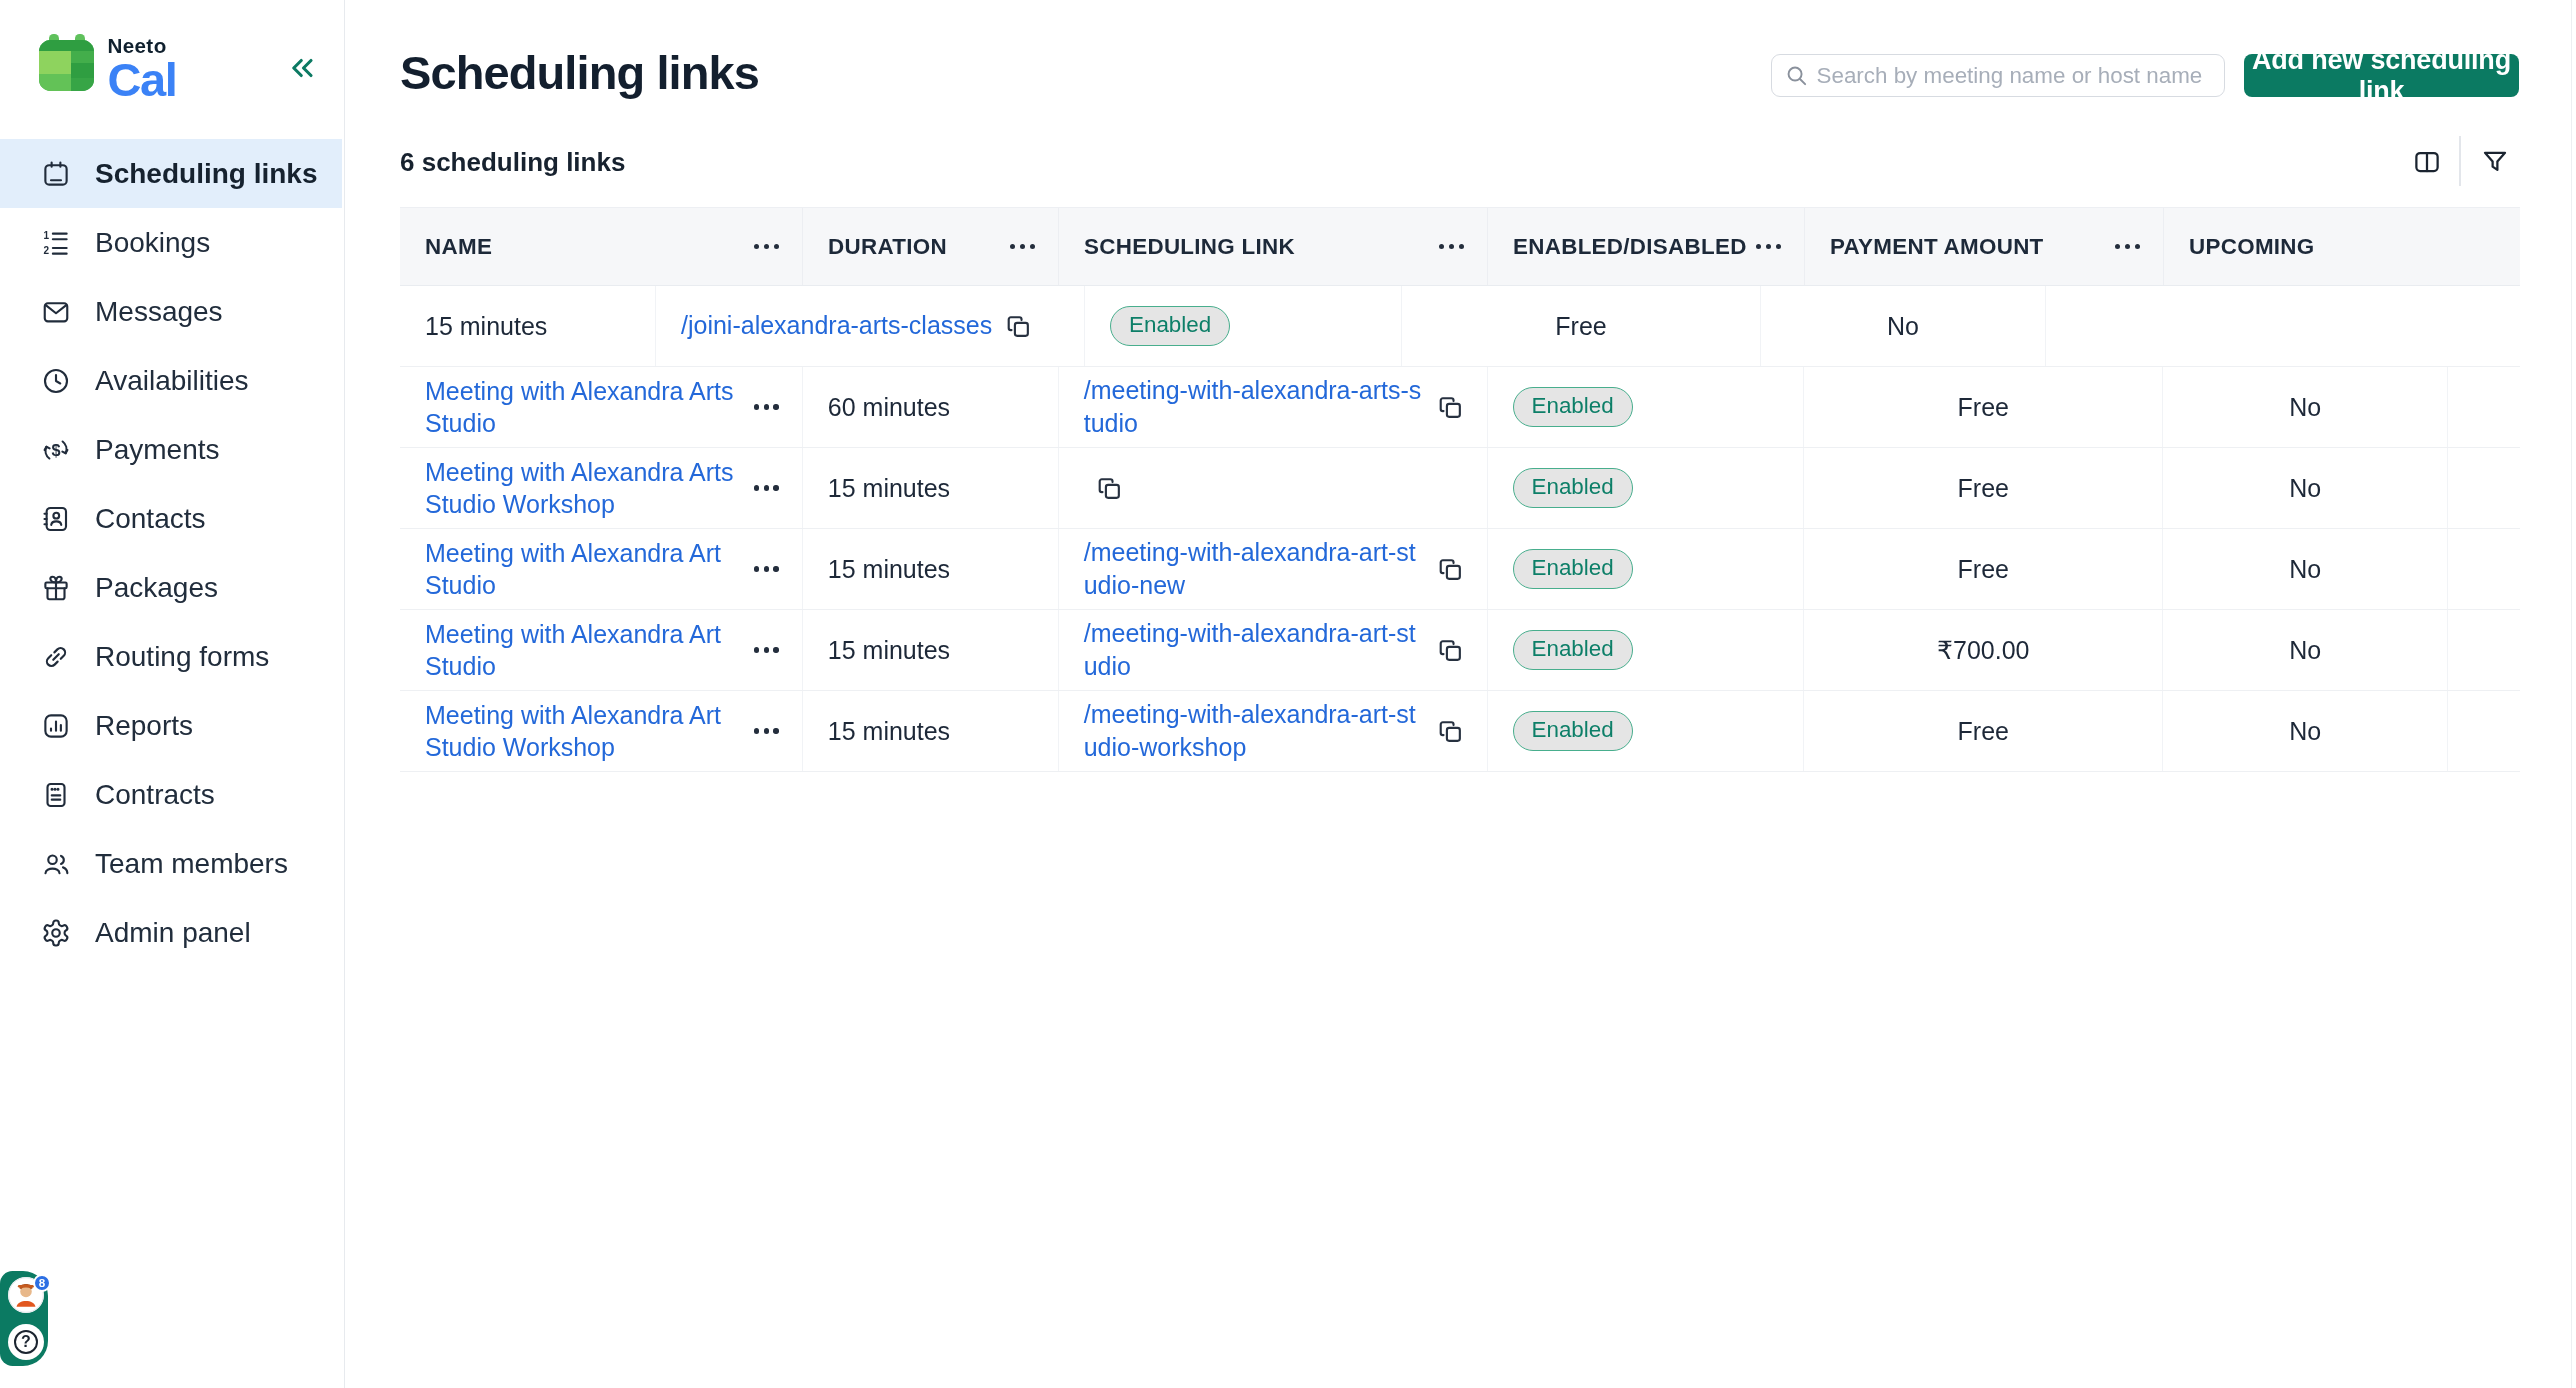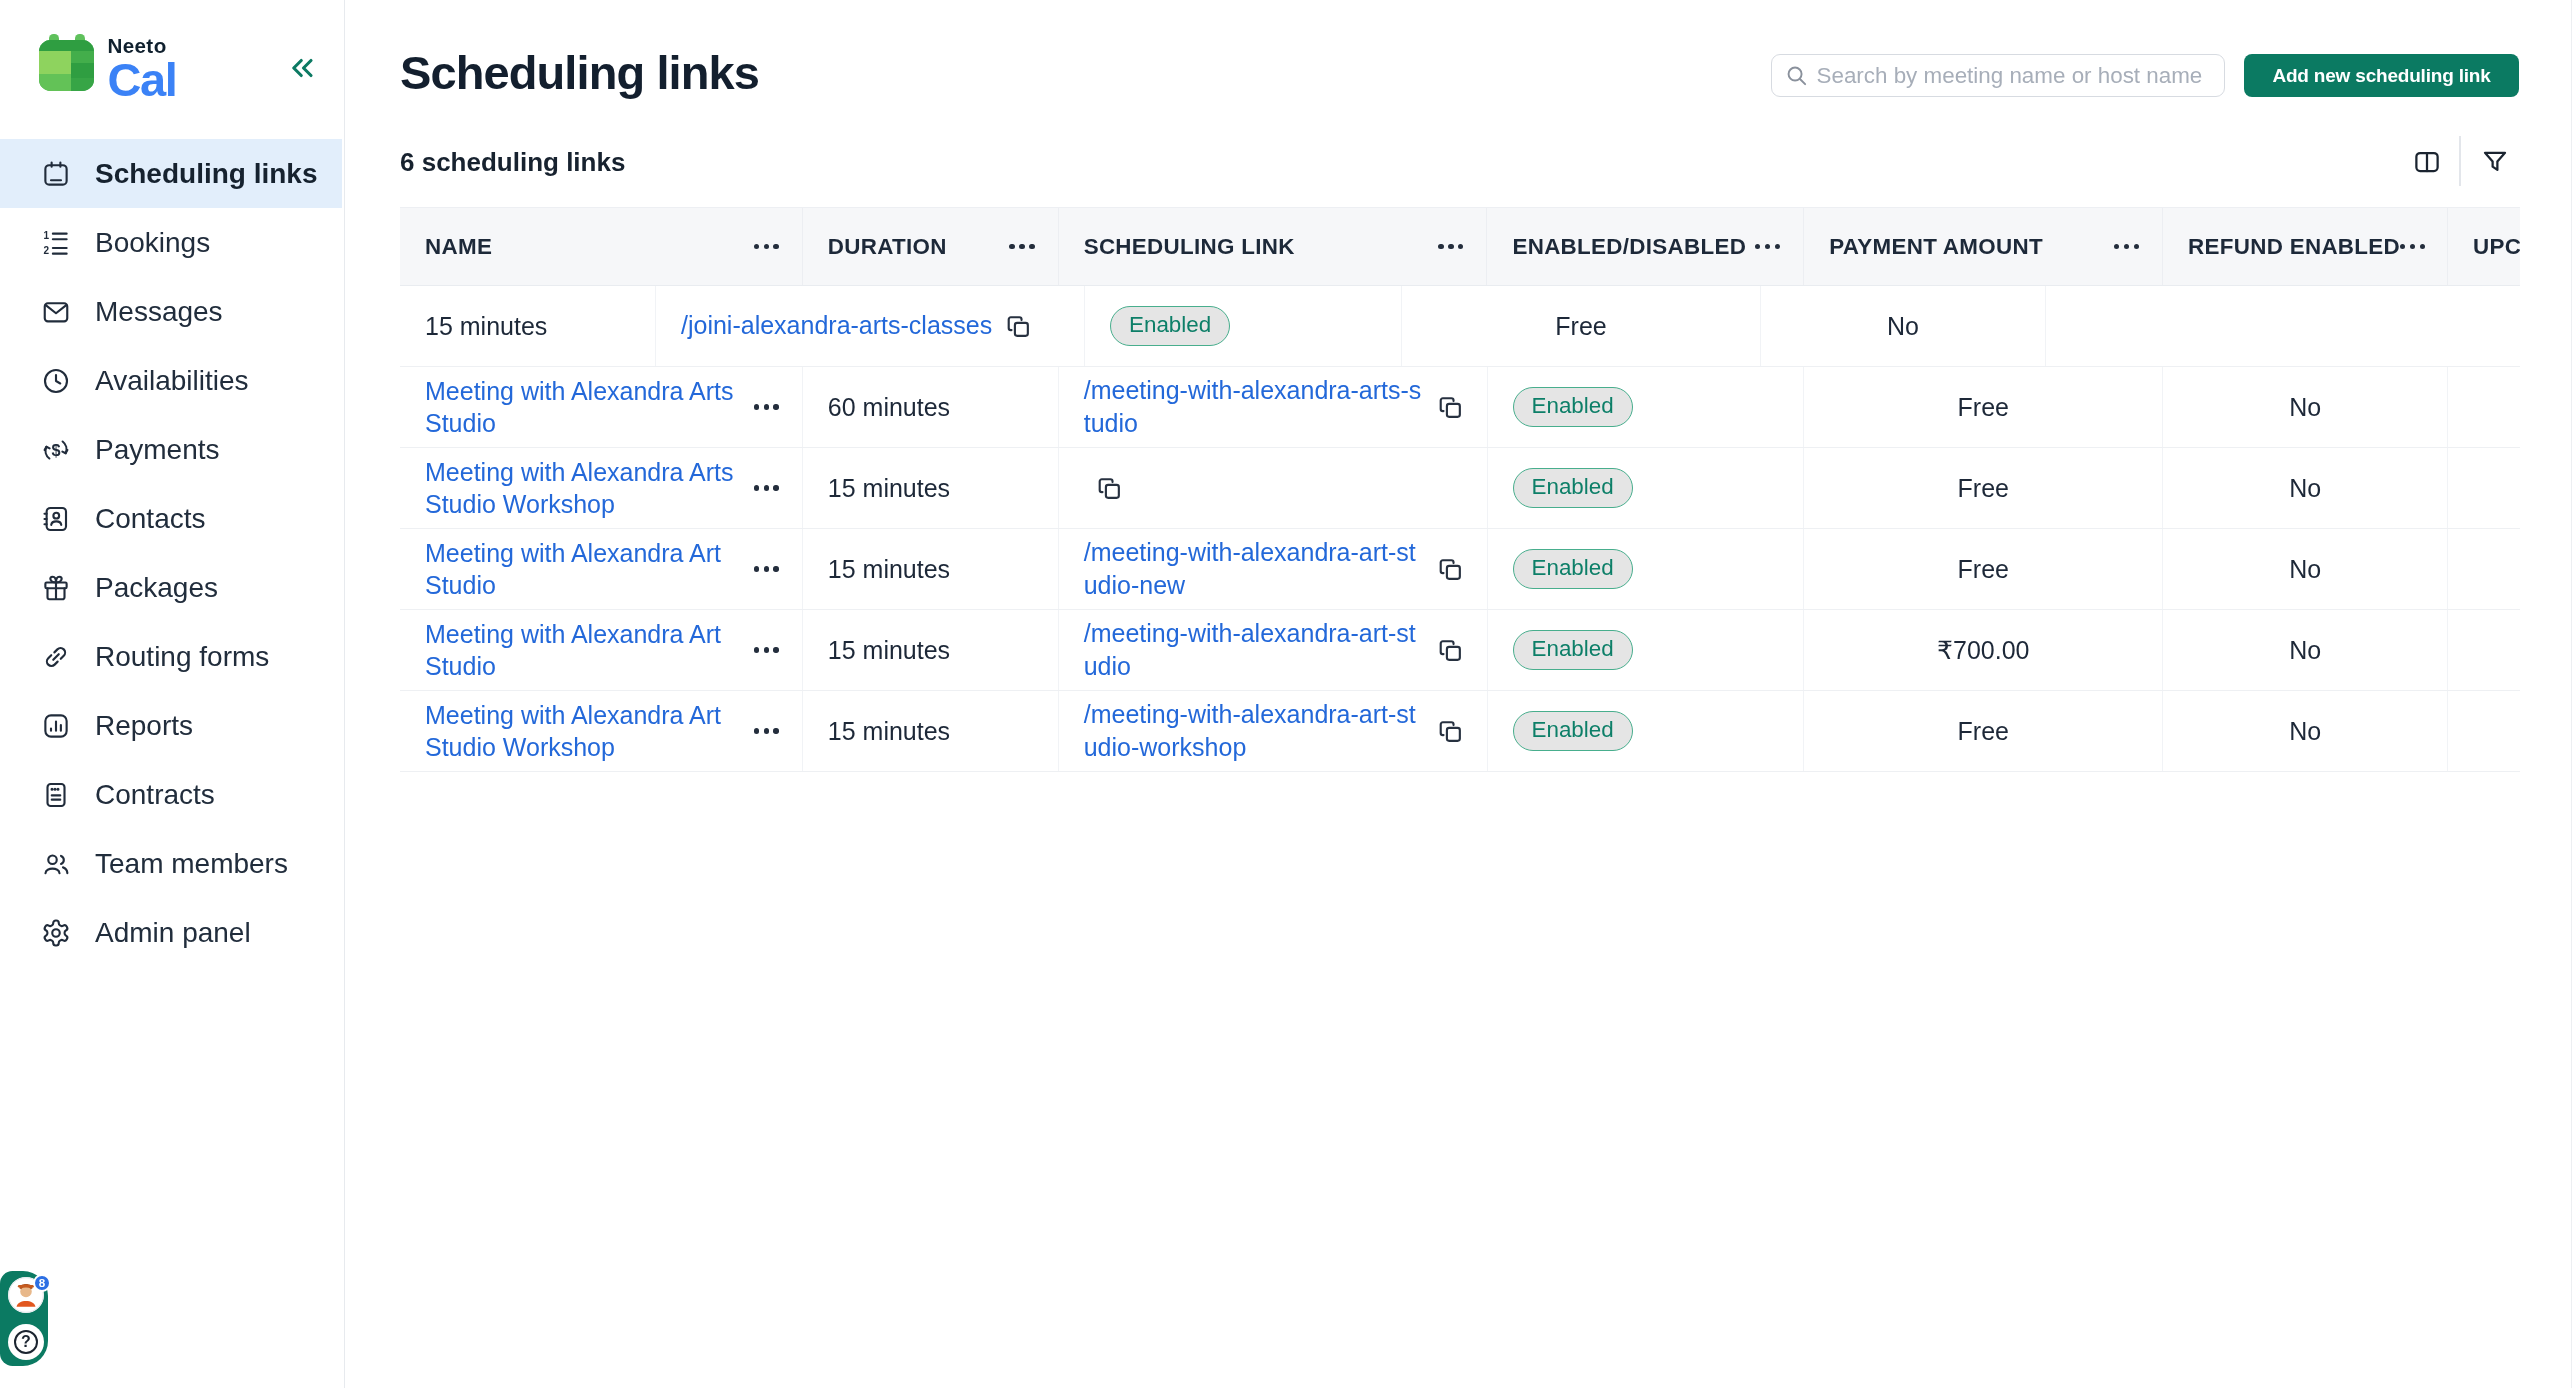--- a/index.html
+++ b/index.html
@@ -42,21 +42,21 @@
   .badge-8 { position:absolute; left:25px; top:-3.6px; min-width:18px; height:18px; padding:0 2.7px; border-radius:9.8px; background:#2d6fe3; border:2.7px solid #fff; color:#fff; font-size:11.6px; font-weight:700; display:flex; align-items:center; justify-content:center; }
   .help-btn { position:absolute; left:8px; top:53px; width:36px; height:36px; border-radius:50%; background:#fff; display:flex; align-items:center; justify-content:center; cursor:pointer; }
   .help-q { width:24px; height:24px; border:2.2px solid #1b2430; border-radius:50%; display:flex; align-items:center; justify-content:center; font-size:16px; font-weight:700; color:#1b2430; padding-bottom:0.9px; }
 
   
   .page-title { position:absolute; left:400px; top:45px; font-size:47px; font-weight:800; letter-spacing:-0.9px; color:#131f2e; }
   .search-box { position:absolute; left:1771px; top:54px; width:454px; height:43px; border:1.8px solid #d7dbe1; border-radius:9px; background:#fff; display:flex; align-items:center; padding:0 12.5px; gap:9px; }
   .search-box svg { width:23px; height:23px; stroke:#8a919c; stroke-width:2; fill:none; stroke-linecap:round; flex:0 0 23px; }
   .search-input { border:none; outline:none; flex:1; font-size:22.4px; color:#202b3a; font-family:inherit; background:transparent; }
   .search-input::placeholder { color:#a7aeb9; }
-  .add-btn { position:absolute; left:2244px; top:54px; width:275px; height:43px; border-radius:8px; background:#0b7a62; color:#fff; font-size:19px; font-weight:700; border:none; display:flex; align-items:center; justify-content:center; cursor:pointer; font-family:inherit; letter-spacing:-0.2px; }
+  .add-btn { position:absolute; left:2244px; top:54px; width:275px; height:43px; border-radius:8px; background:#0b7a62; color:#fff; font-size:27px; font-weight:700; border:none; display:flex; align-items:center; justify-content:center; cursor:pointer; font-family:inherit; letter-spacing:-0.2px; }
 
   .count-text { position:absolute; left:400px; top:147px; font-size:26px; font-weight:700; color:#17222f; }
   .icon-btn { position:absolute; width:41px; height:41px; display:flex; align-items:center; justify-content:center; cursor:pointer; background:none; border:none; }
   .icon-btn svg { width:30px; height:30px; stroke:#1b2430; stroke-width:1.8; fill:none; stroke-linecap:round; stroke-linejoin:round; }
   .col-toggle { left:2406px; top:141px; }
   .filter-btn { left:2474px; top:141px; }
   .vdivider { position:absolute; left:2459px; top:136px; width:1.8px; height:50px; background:#e3e6eb; }
 
   
   .table-clip { position:absolute; left:400px; top:207px; width:2120px; height:572px; overflow:hidden; }
@@ -322,28 +322,20 @@
               </span>
   </div>
             <div class="th col-payment">
     <span class="th-label">PAYMENT AMOUNT</span>
     <span class="kebab">
                 <i></i>
                 <i></i>
                 <i></i>
               </span>
   </div>
-            <div class="th col-refund">
-    <span class="th-label">REFUND ENABLED</span>
-    <span class="kebab">
-                <i></i>
-                <i></i>
-                <i></i>
-              </span>
-  </div>
             <div class="th col-upcoming">
     <span class="th-label">UPCOMING</span>
 
   </div>
           </div>
         <div class="tbody">
             <div class="tr">
     <div class="td col-duration">
       <span class="duration">15 minutes</span>
     </div>

